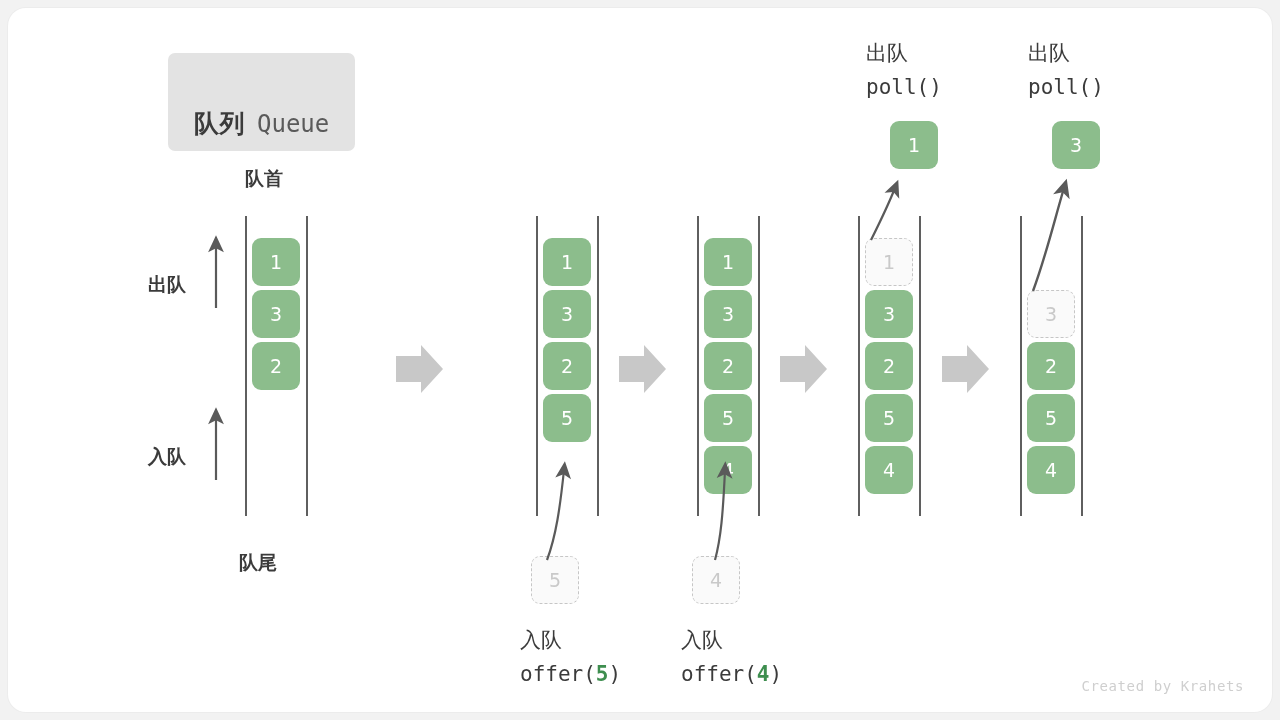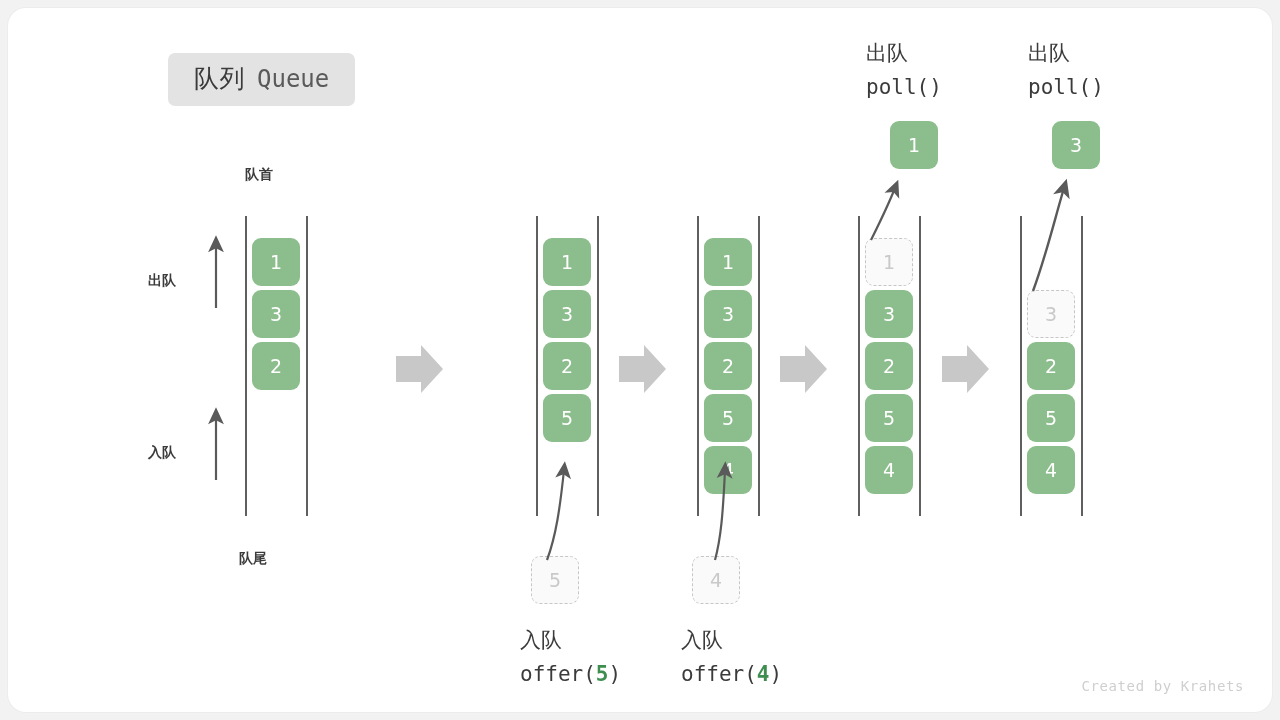--- a/index.html
+++ b/index.html
@@ -42,37 +42,38 @@
     background: #e3e3e3;
     border-radius: 7px;
     display: flex;
     align-items: baseline;
     gap: 12px;
     white-space: nowrap;
   }
   #title-badge .cn {
     font-family: "DejaVu Sans", "Liberation Sans", sans-serif;
     font-size: 25px;
-    font-weight: 400;
+    font-weight: 700;
     color: #3b3b3b;
     letter-spacing: 0.5px;
+    margin-top: 45px;
   }
   #title-badge .en {
     font-family: "DejaVu Sans Mono", "Liberation Mono", monospace;
     font-size: 24px;
     font-weight: 400;
     color: #5a5a5a;
   }
 
   
   .cn-label {
     position: absolute;
     font-family: "DejaVu Sans", "Liberation Sans", sans-serif;
     font-weight: 700;
-    font-size: 14px;
+    font-size: 19px;
     color: #3b3b3b;
     white-space: nowrap;
   }
   .op-label {
     position: absolute;
     white-space: nowrap;
     text-align: left;
   }
   .op-label .cn {
     display: block;

